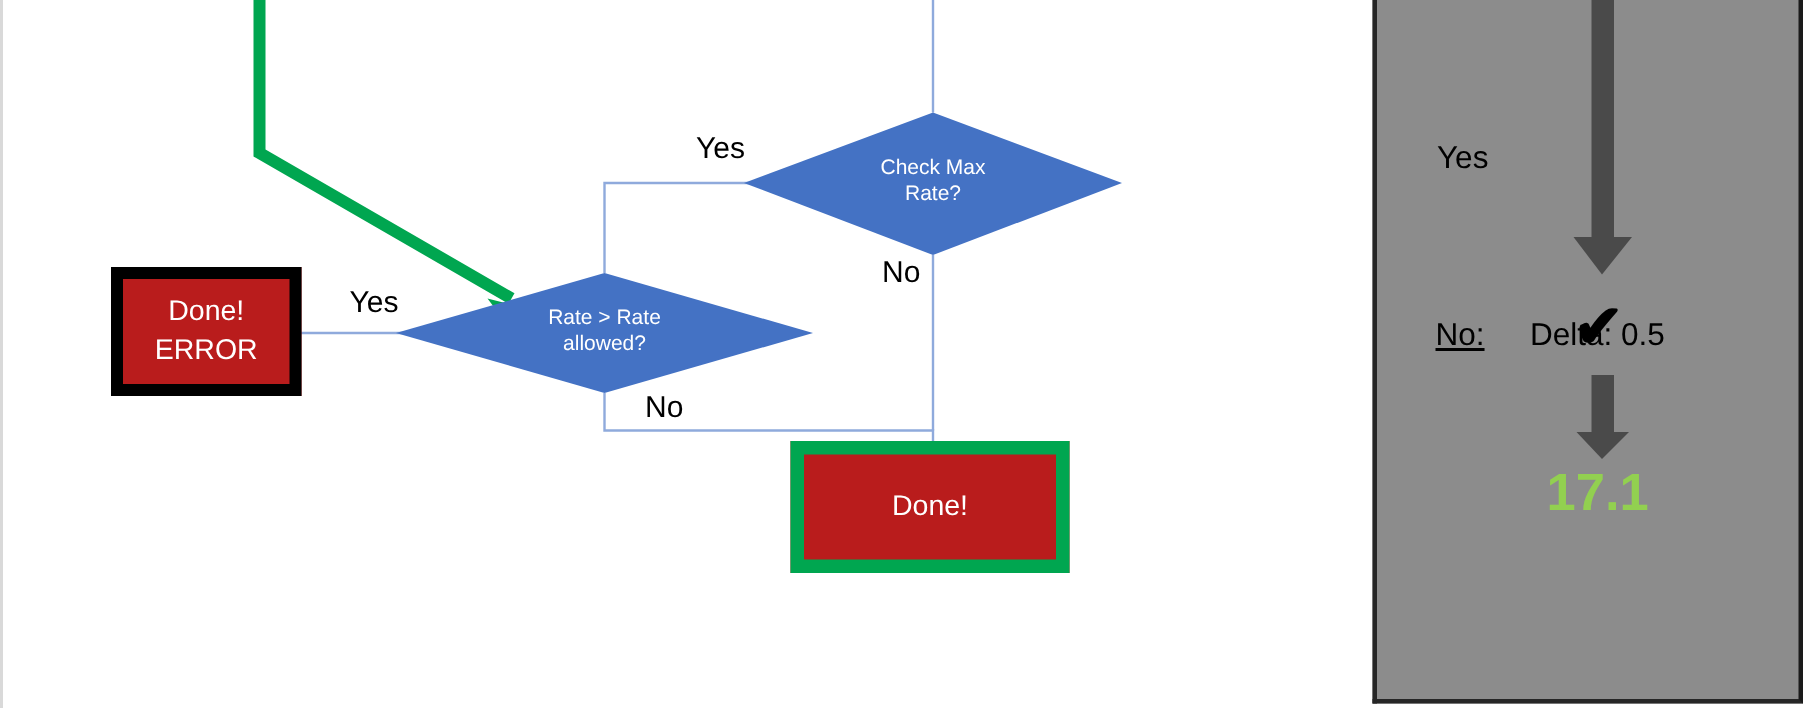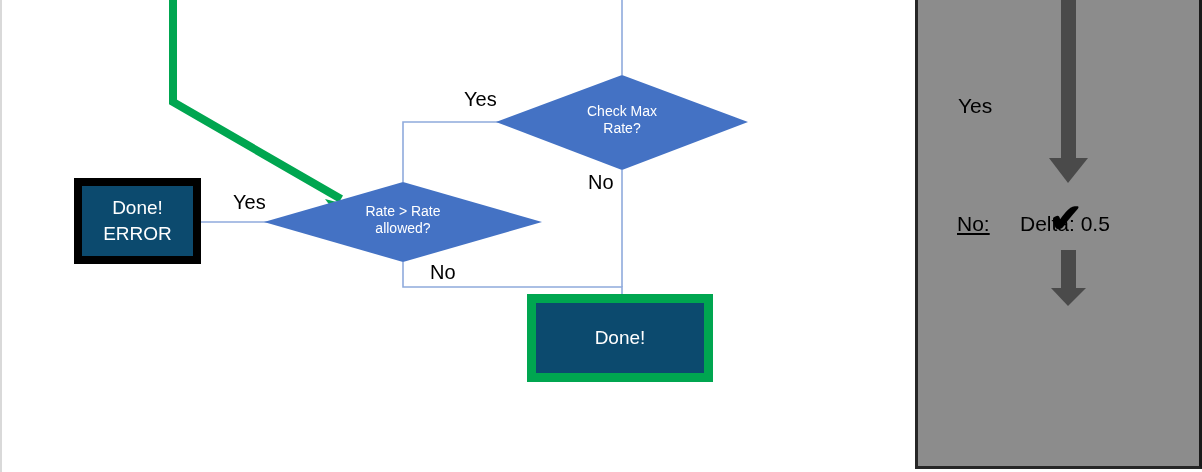--- a/index.html
+++ b/index.html
@@ -50,21 +50,21 @@
     font-size: 14px;
     line-height: 17px;
     text-align: center;
     white-space: pre-line;
     pointer-events: none;
   }
 
   
   .proc-box {
     position: absolute;
-    background: #0c4a6e;
+    background: #b91c1c;
     color: #ffffff;
     display: flex;
     flex-direction: column;
     align-items: center;
     justify-content: center;
     text-align: center;
     font-size: 19px;
     line-height: 26px;
     box-sizing: border-box;
   }
@@ -208,15 +208,16 @@
     </svg>
 
     <div class="panel-text" id="panel-yes">Yes</div>
 
     <div class="panel-text" id="panel-no">No:</div>
 
     <div class="panel-text" id="panel-delta">Delta: 0.5</div>
 
     <div class="panel-text" id="panel-check">✔</div>
 
+    <div class="panel-text" id="panel-value">17.1</div>
   </div>
 
 </div>
 
 </body></html>

